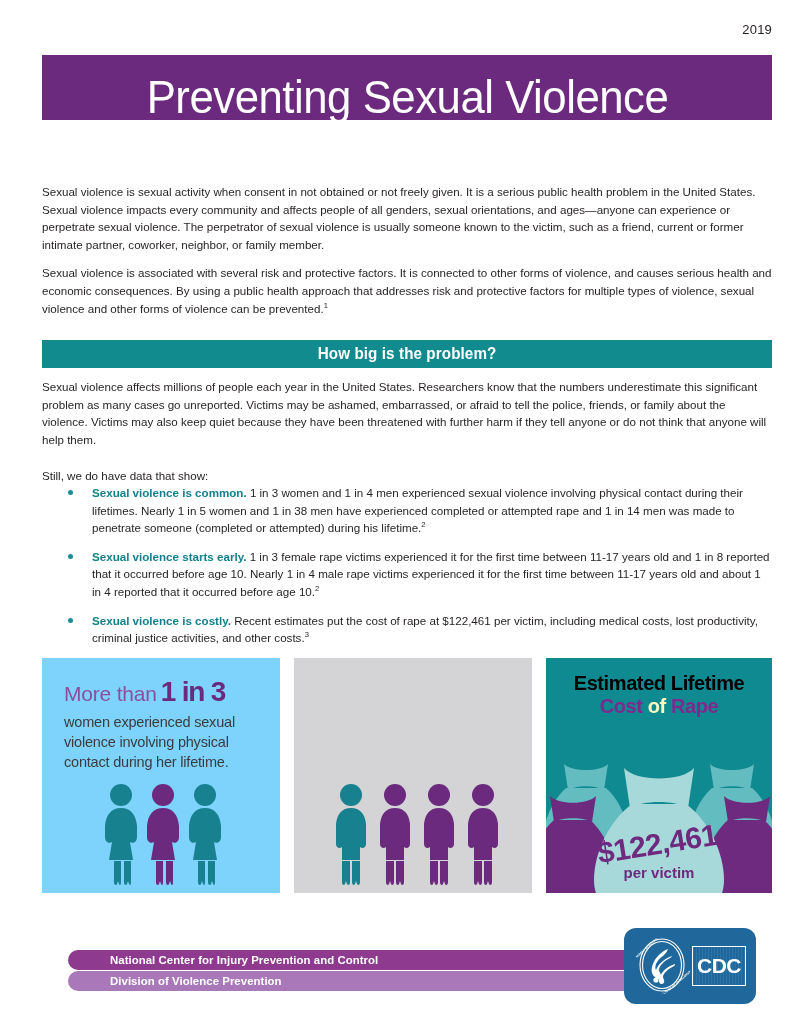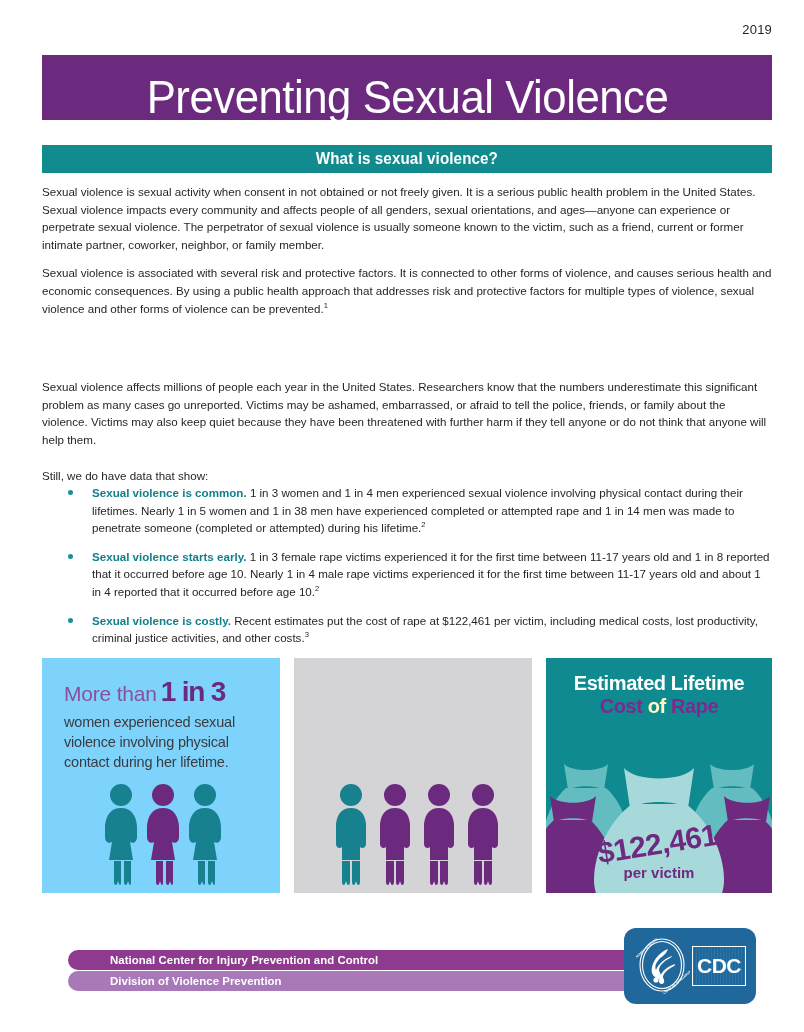--- a/index.html
+++ b/index.html
@@ -89,21 +89,21 @@
     display:inline;margin-left:4px;
   }
   .ph .sub{
     margin-top:4px;font-size:14.5px;line-height:20px;color:#3b3b40;
     font-weight:400;letter-spacing:-.2px;
   }
 
   
   .cost-head{position:absolute;left:0;right:0;top:14px;text-align:center;}
   .cost-head .l1{
-    font-size:20px;font-weight:800;color:#ffffff;letter-spacing:-.4px;
+    font-size:20px;font-weight:800;color:#000000;letter-spacing:-.4px;
     line-height:23px;
   }
   .cost-head .l2{
     font-size:20px;font-weight:800;line-height:23px;letter-spacing:-.4px;
   }
   .cost-head .l2 .pu{color:#7d2a8e;}
   .cost-head .l2 .wh{color:#fef9c3;}
 
   
   .foot-bar{
@@ -137,29 +137,29 @@
 <body>
 
 <div class="page">
 
   <div class="year">2019</div>
 
   <div class="title-banner">
     <div class="t">Preventing Sexual Violence</div>
   </div>
 
-  <div class="sec-bar" id="bar-what">
-    <div class="t">What is sexual violence?</div>
-  </div>
 
   <div class="body-text" id="p-what">
     <p>Sexual violence is sexual activity when consent in not obtained or not freely given. It is a serious public health problem in the United States. Sexual violence impacts every community and affects people of all genders, sexual orientations, and ages—anyone can experience or perpetrate sexual violence. The perpetrator of sexual violence is usually someone known to the victim, such as a friend, current or former intimate partner, coworker, neighbor, or family member.</p>
     <p><span>Sexual violence is associated with several risk and protective factors. It is connected to other forms of violence, and causes serious health and economic consequences. By using a public health approach that addresses risk and protective factors for multiple types of violence, sexual violence and other forms of violence can be prevented.</span><sup>1</sup></p>
   </div>
 
+  <div class="sec-bar" id="bar-big">
+    <div class="t">How big is the problem?</div>
+  </div>
 
   <div class="body-text" id="p-big">
     <p>Sexual violence affects millions of people each year in the United States. Researchers know that the numbers underestimate this significant problem as many cases go unreported. Victims may be ashamed, embarrassed, or afraid to tell the police, friends, or family about the violence. Victims may also keep quiet because they have been threatened with further harm if they tell anyone or do not think that anyone will help them.</p>
   </div>
 
   <div class="body-text" id="p-still">
     <p>Still, we do have data that show:</p>
   </div>
 
   <div class="bullets">

